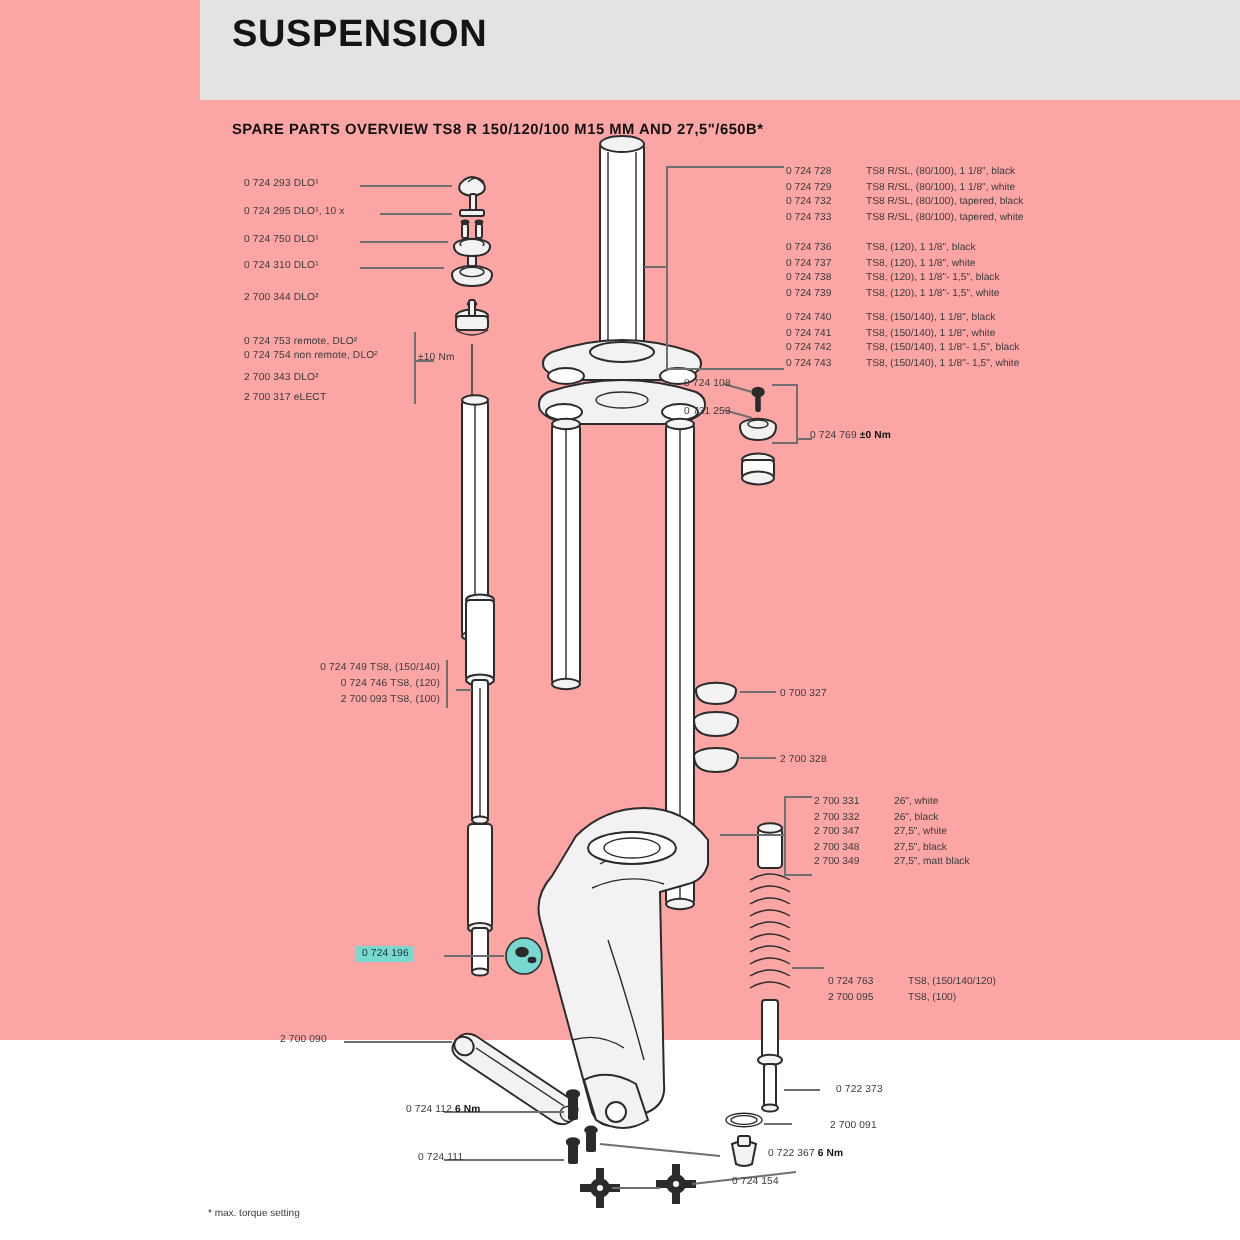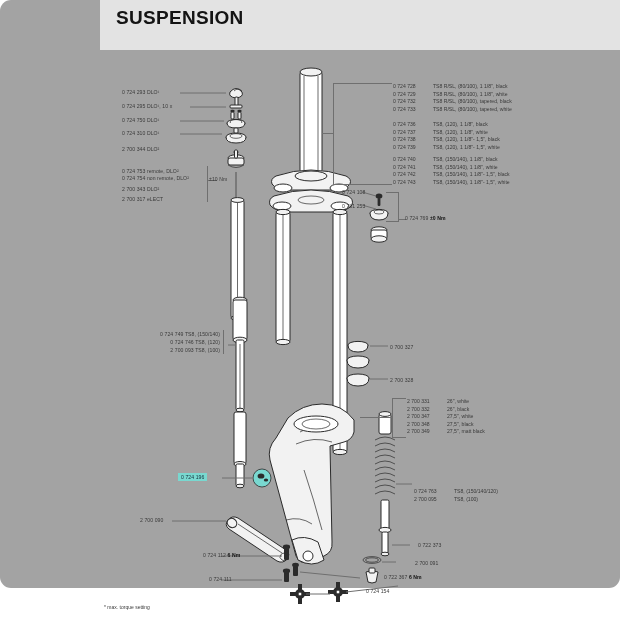--- a/index.html
+++ b/index.html
@@ -1,17 +1,17 @@
 <!DOCTYPE html>
 <html><head>
 <meta charset="utf-8">
 <style>
   html,body{margin:0;padding:0;background:#fff;}
   body{width:620px;height:620px;font-family:"Liberation Sans",sans-serif;color:#1a1a1a;overflow:hidden;position:relative;}
-  #sheet{position:relative;width:620px;height:588px;background:#a3a3a3;border-radius:11px;}
+  #sheet{position:relative;width:620px;height:520px;background:#fca5a5;}
 
   
   .hdr-band{position:absolute;left:100px;top:0;width:520px;height:50px;background:#e3e3e3;}
   .hdr-title{position:absolute;left:116px;top:8px;font-size:19px;font-weight:bold;letter-spacing:.3px;color:#141414;line-height:1;}
   .hdr-sub{position:absolute;left:116px;top:28px;font-size:17px;font-weight:normal;letter-spacing:.3px;color:#4f4f4f;line-height:1;}
   .sec-title{position:absolute;left:116px;top:60px;font-size:7.4px;font-weight:bold;letter-spacing:.25px;color:#111;white-space:nowrap;}
 
   
   .lbl{position:absolute;font-size:5.1px;letter-spacing:.08px;color:#3a3a3a;white-space:nowrap;line-height:7.4px;}
   .lbl.r{text-align:right;}
@@ -43,20 +43,21 @@
   .teal{fill:#79d8d0;stroke:#2b2b2b;stroke-width:.8;}
   .thin{fill:none;stroke:#2b2b2b;stroke-width:.7;}
 </style>
 </head>
 <body>
 
 <div id="sheet">
 
   <div class="hdr-band"></div>
   <div class="hdr-title">SUSPENSION</div>
+  <div class="sec-title">SPARE PARTS OVERVIEW TS8 R 150/120/100 M15 MM AND 27,5"/650B*</div>
 
   <svg class="art" viewBox="0 0 620 620">
 
     <g>
       <path class="stf" d="M230 92 q6 -7 12 0 q2 5 -6 6 q-8 -1 -6 -6z"></path>
       <path class="thin" d="M234 91 q4 -4 8 0"></path>
       <rect class="stf" x="235" y="97" width="3" height="9" rx="1"></rect>
       <rect class="stf" x="230" y="105" width="12" height="3" rx="1"></rect>
     </g>
     <g>

